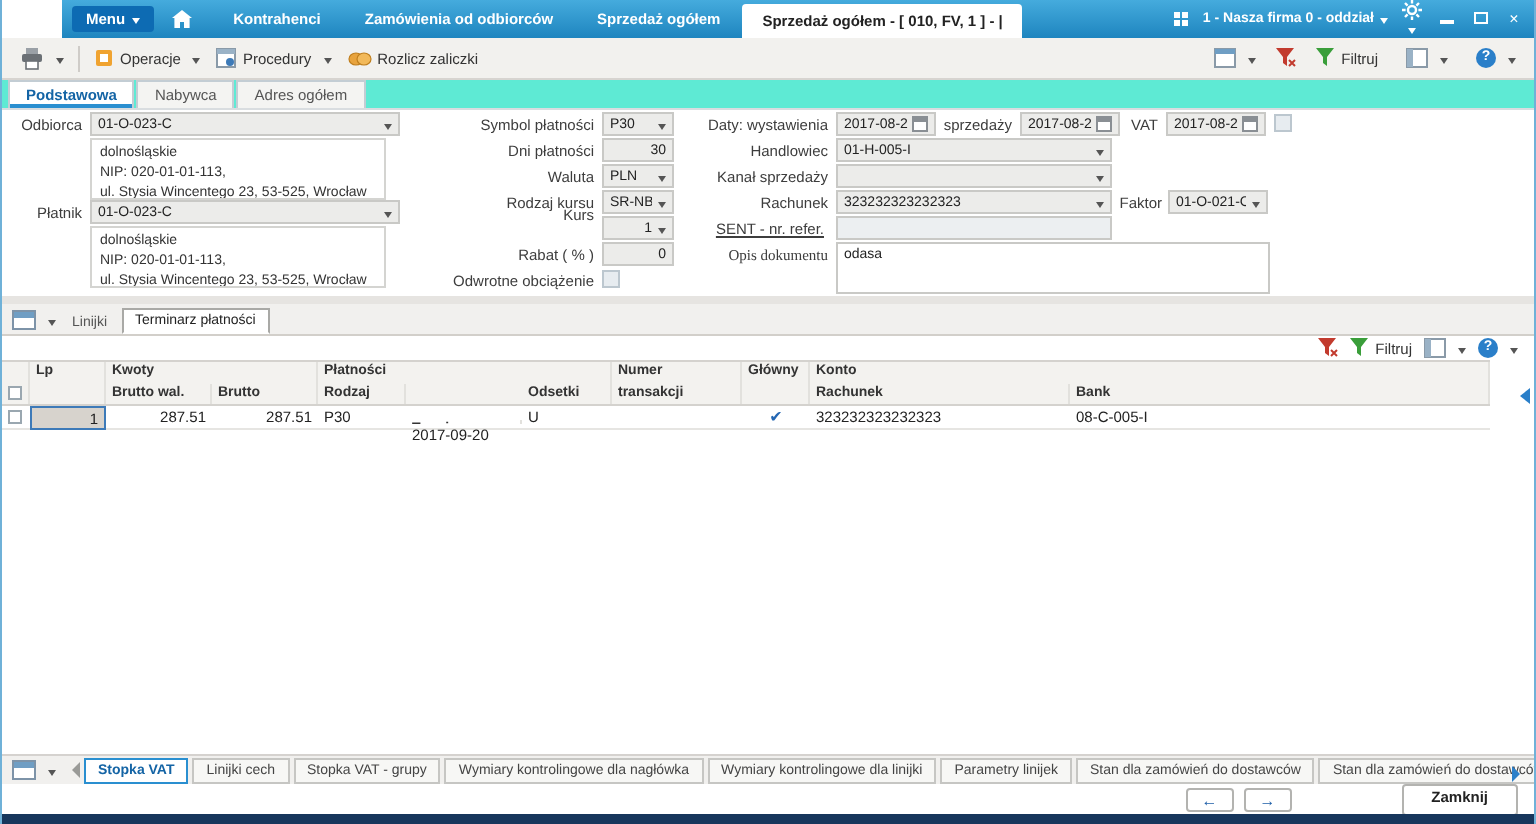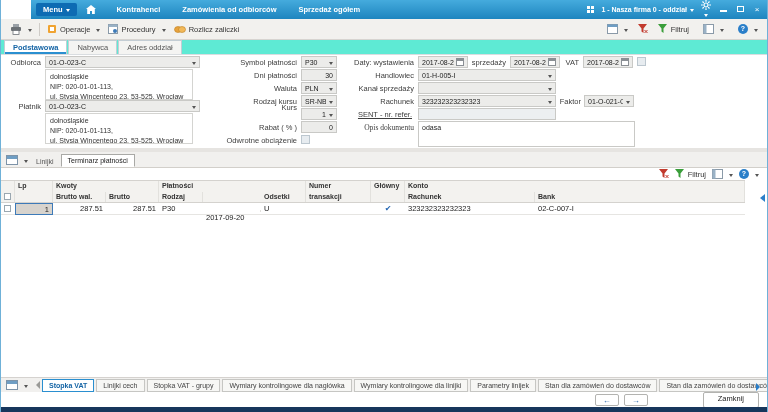--- a/index.html
+++ b/index.html
@@ -100,21 +100,21 @@
   .scroll-l { width:0; height:0; border:4px solid transparent; border-right:4px solid #9a9a97; flex:none; }
   .scroll-r { position:absolute; right:3px; top:5px; width:0; height:0;
     border:4px solid transparent; border-left:4px solid #2a7fc9; }
 
   
   .footer { position:absolute; top:392px; left:0; right:0; height:15px; background:#fff;
     display:flex; align-items:center; justify-content:flex-end; padding:0 8px; gap:5px; }
   .navbtn { width:24px; height:12px; background:#fff; border:1px solid #b3b3b0; border-radius:2px;
     color:#1f5fa8; font-weight:bold; font-size:8px; text-align:center; line-height:11px; }
   .closebtn { margin-left:50px; height:16px; background:#fff; border:1px solid #b3b3b0;
-    border-radius:2px; font-size:7.5px; padding:0 14px; line-height:11px; color:#222; }
+    border-radius:2px; font-size:7.5px; padding:0 14px; line-height:11px; color:#222;font-weight:bold; }
   .navy { position:absolute; top:407px; left:0; right:0; height:5px; background:#17365c; }
 
   svg { display:block; }
 </style>
 </head>
 <body>
 
 <div class="app">
 
   <div class="titlebar">
@@ -122,20 +122,21 @@
         <span>Menu</span>
       </div>
     <span class="home">
       <svg width="10" height="9" viewBox="0 0 10 9">
           <path d="M5 0L0 4h1.2v5h2.8V6h2v3h2.8V4H10z" fill="#fff"></path>
         </svg>
     </span>
     <span class="navtab">Kontrahenci</span>
     <span class="navtab">Zamówienia od odbiorców</span>
     <span class="navtab">Sprzedaż ogółem</span>
+    <div class="doctab">Sprzedaż ogółem - [ 010, FV, 1 ] - |</div>
     <div class="tb-right">
       <span class="grid-ic">
           <i></i>
           <i></i>
           <i></i>
           <i></i>
         </span>
       <span class="company arr-d-w">
           <span>1 - Nasza firma 0 - oddział</span>
         </span>
@@ -209,21 +210,21 @@
       </span>
       <span class="tbtn arr-d">
         <span class="help-ic">?</span>
       </span>
     </div>
   </div>
 
   <div class="formtabs">
     <span class="ftab active">Podstawowa</span>
     <span class="ftab">Nabywca</span>
-    <span class="ftab">Adres oddział</span>
+    <span class="ftab">Adres ogółem</span>
   </div>
 
   <div class="formarea">
 
     <span class="lbl" style="left:2px;width:38px;top:3px;">Odbiorca</span>
     <div class="fld arr-d" style="left:44px;top:1px;width:155px;">
         <span class="val">01-O-023-C</span>
       </div>
     <div class="addr" style="left:44px;top:14px;width:148px;height:31px;">
       <div>dolnośląskie</div>
@@ -374,21 +375,21 @@
         <span class="dcell w-cb"><span class="cb" style="width:7px;height:7px;vertical-align:middle;"></span></span>
         <span class="dcell w-lp num-r sel-cell">1</span>
         <span class="dcell w-bw num-r">287.51</span>
         <span class="dcell w-b num-r">287.51</span>
         <span class="dcell w-ro">P30</span>
         <span class="dcell w-te">2017-09-20</span>
         <span class="dcell w-od">U</span>
         <span class="dcell w-nu"></span>
         <span class="dcell w-gl check">✔</span>
         <span class="dcell w-ra">323232323232323</span>
-        <span class="dcell w-ba">02-C-007-I</span>
+        <span class="dcell w-ba">08-C-005-I</span>
       </div>
     </div>
     <span class="collapse"></span>
   </div>
 
   <div class="bottomtabs">
     <span class="tbtn arr-d" style="padding:0 2px;">
         <span class="dock-ic"></span>
       </span>
     <span class="scroll-l"></span>

